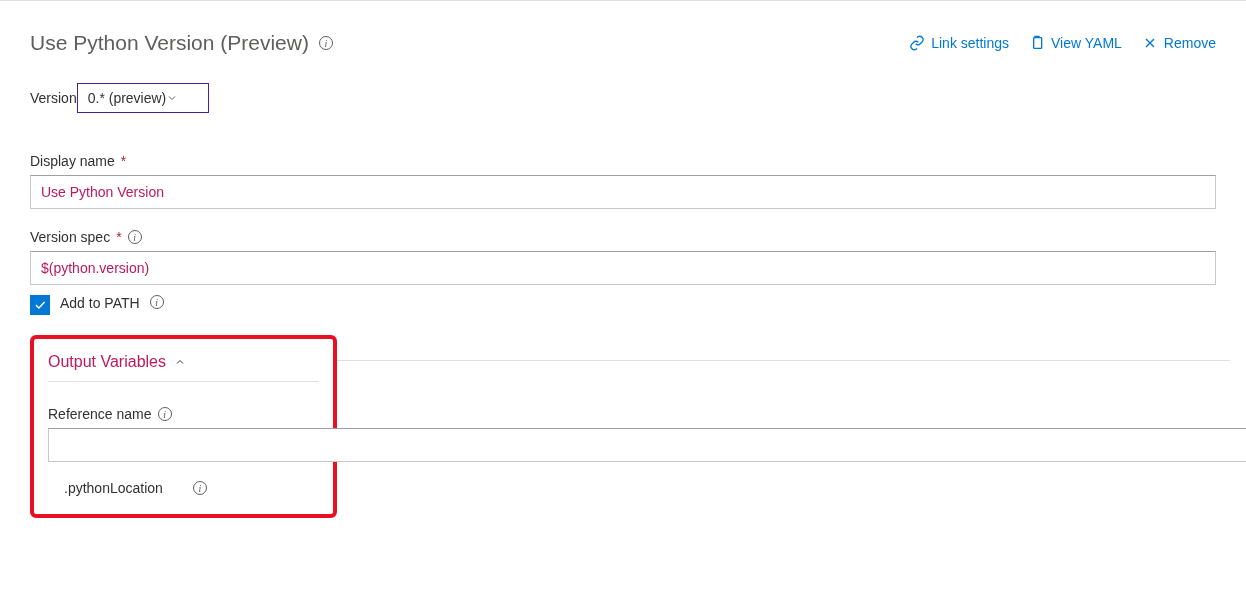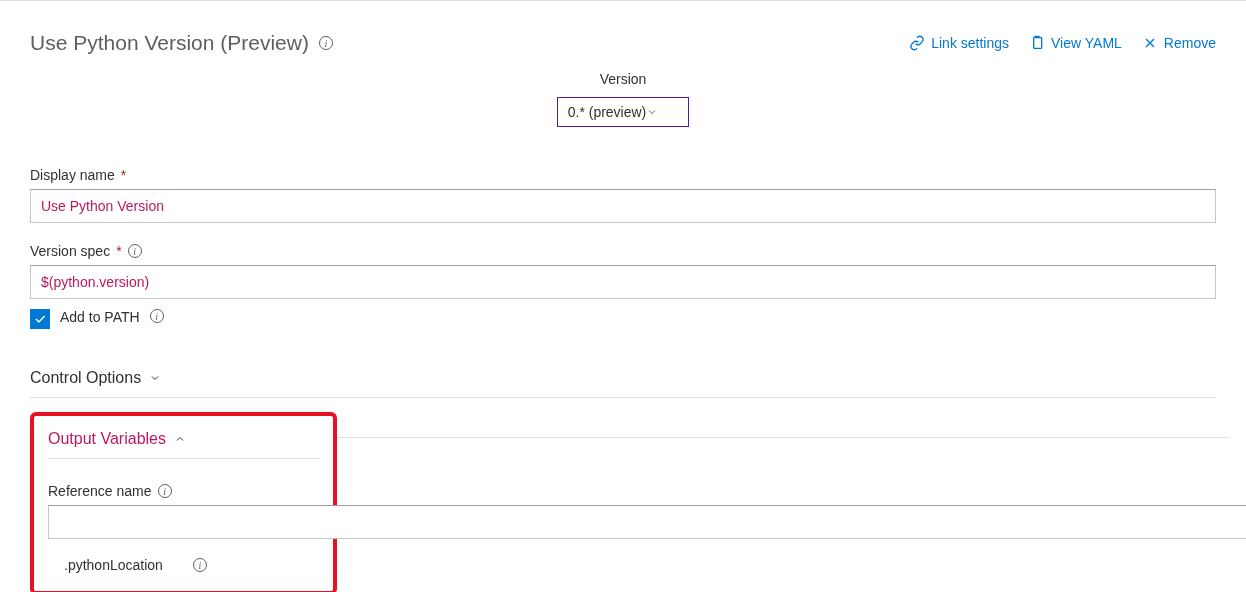--- a/index.html
+++ b/index.html
@@ -12,21 +12,21 @@
     }
     .page {
       border-top: 1px solid #e1dfdd;
       padding: 30px 30px 30px 30px;
       width: 1246px;
     }
     .header-row {
       display: flex;
       justify-content: space-between;
       align-items: center;
-      margin-bottom: 16px;
+      margin-bottom: 28px;
     }
     .title {
       font-size: 21px;
       font-weight: 400;
       color: #605e5c;
       display: flex;
       align-items: center;
       gap: 10px;
     }
     .header-actions {
@@ -39,23 +39,22 @@
       display: flex;
       align-items: center;
       gap: 6px;
       cursor: pointer;
       font-size: 14px;
     }
     .action-link svg { width: 16px; height: 16px; }
     .version-row {
       display: flex;
       align-items: center;
-      gap: 10px;
+      gap: 0;
       margin-bottom: 40px;
-      flex-direction: column;
     }
     .version-label { font-size: 14px; color: #323130; }
     .version-dropdown {
       border: 1px solid #4c1d95;
       padding: 6px 30px 6px 10px;
       font-size: 14px;
       position: relative;
       cursor: pointer;
       display: flex;
       align-items: center;
@@ -241,26 +240,20 @@
       <div class="checkbox">
         <svg viewBox="0 0 24 24">
             <path d="M5 12l5 5L20 7"></path>
           </svg>
       </div>
       <span>Add to PATH</span>
       <span class="info-icon">i</span>
     </div>
   </div>
 
-  <div class="section-header first">
-    <span>Control Options</span>
-    <svg class="chev-down" viewBox="0 0 24 24" fill="none" stroke="#323130" stroke-width="2">
-        <path d="M6 9l6 6 6-6"></path>
-      </svg>
-  </div>
 
   <div class="output-sec-wrap">
     <div class="hdr-line"></div>
     <div class="highlight-box">
       <div class="output-section-header">
         <span>Output Variables</span>
         <svg class="chev-down" viewBox="0 0 24 24" fill="none" stroke="#323130" stroke-width="2">
             <path d="M6 15l6-6 6 6"></path>
           </svg>
       </div>

